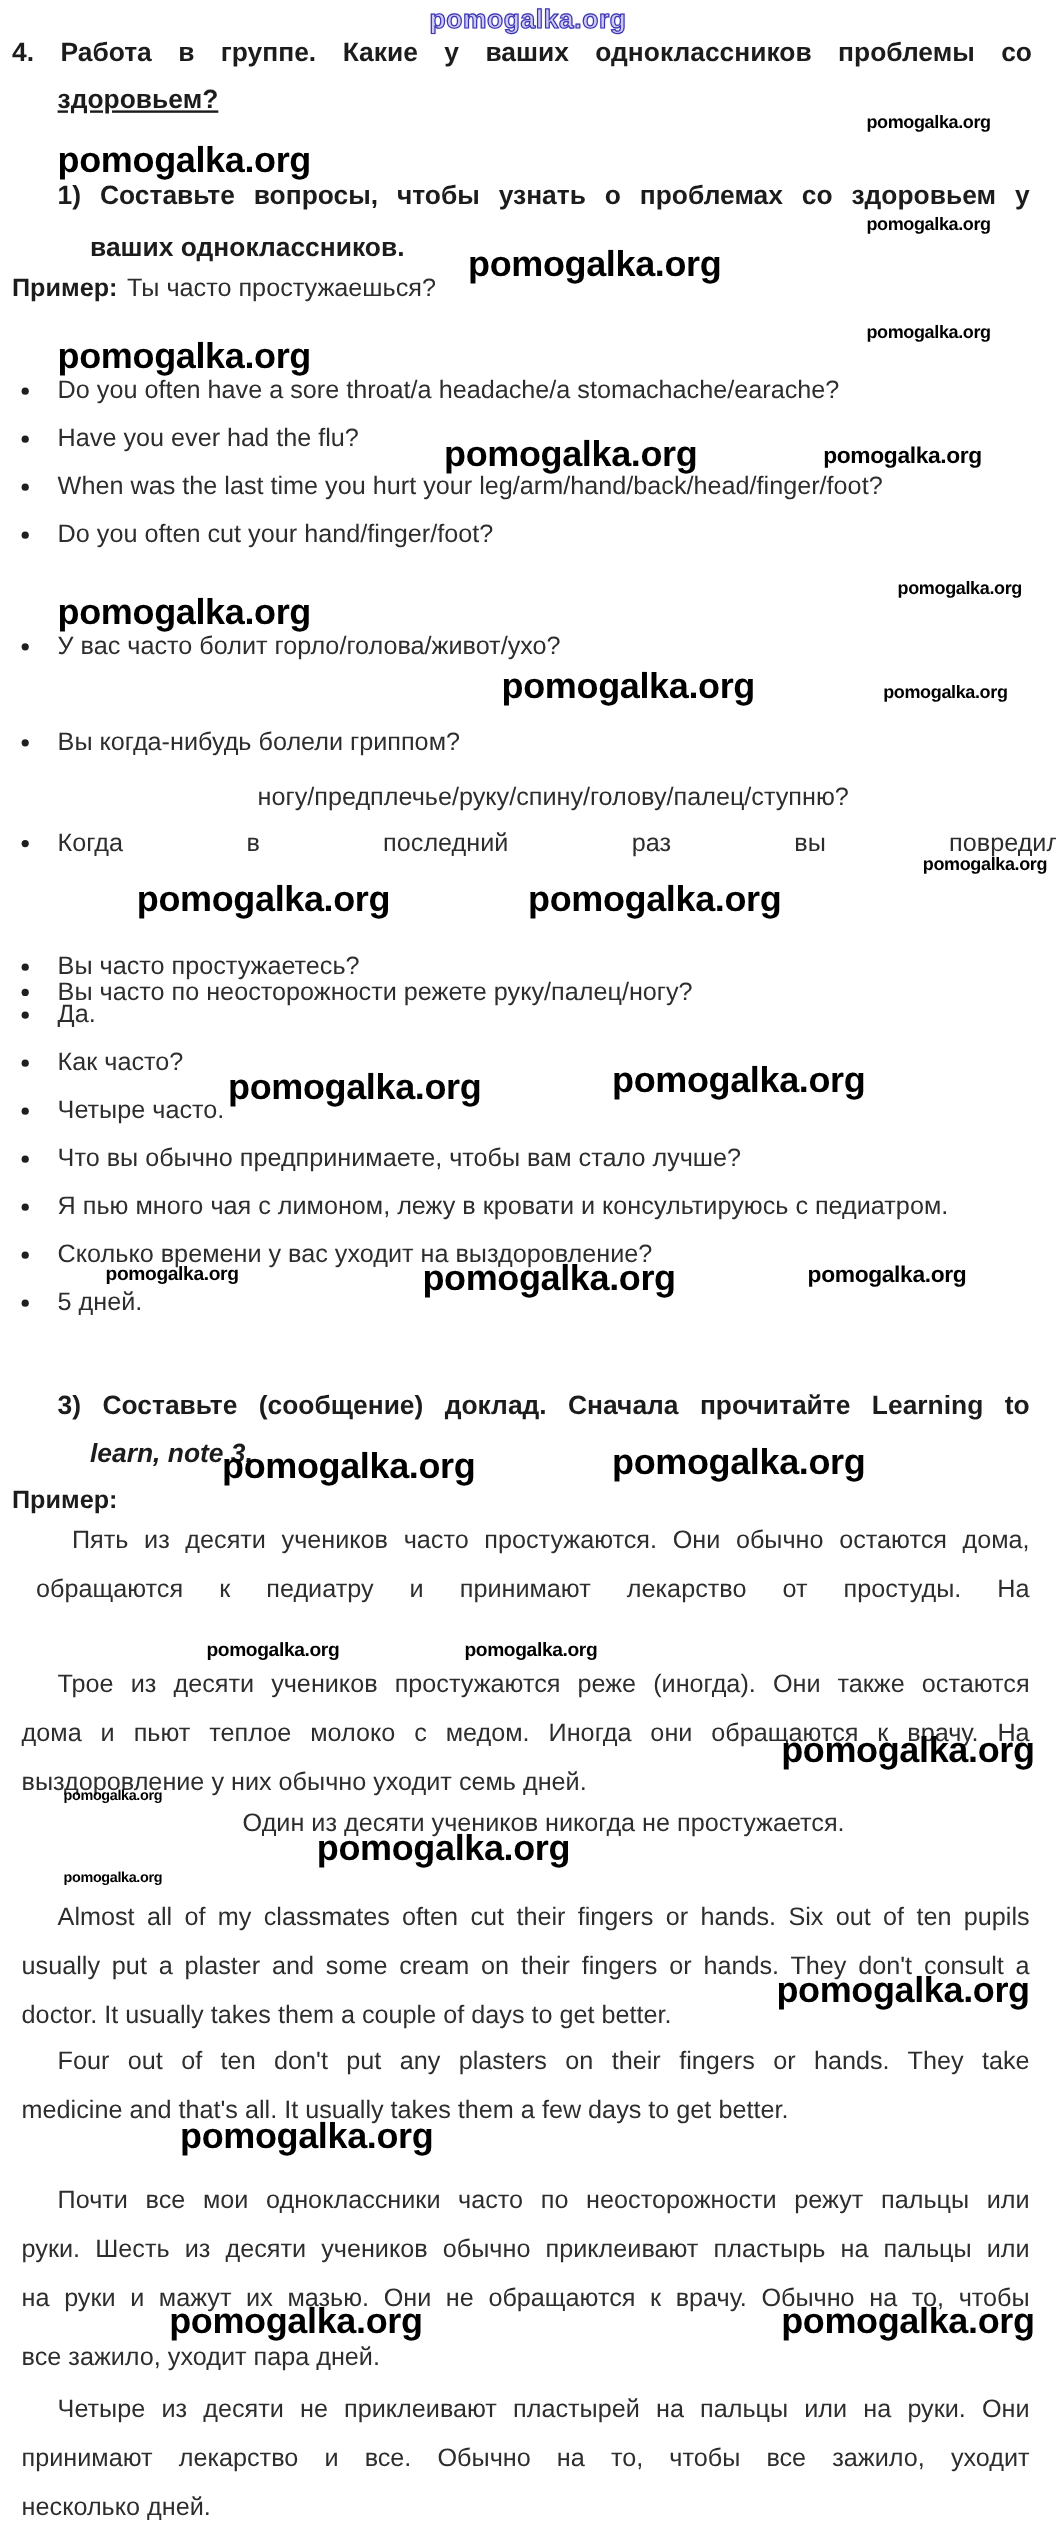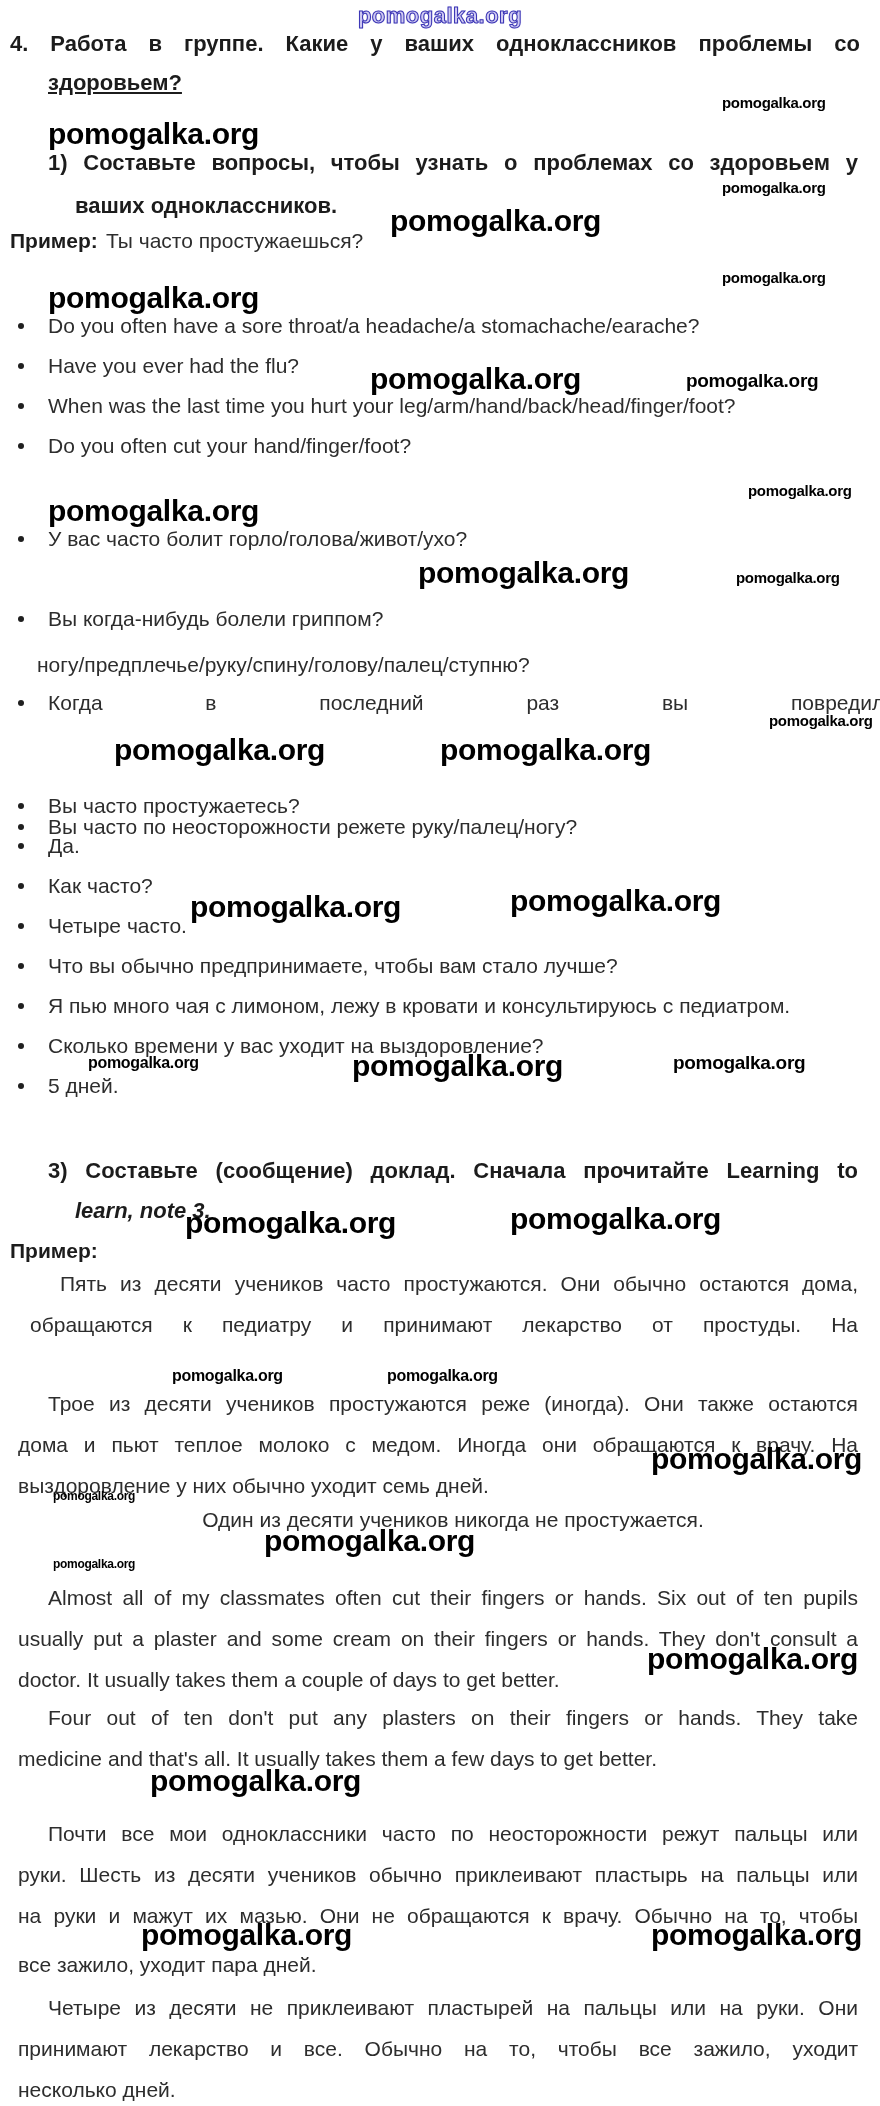--- a/index.html
+++ b/index.html
@@ -84,21 +84,21 @@
   <div class="abs wm wm-m" style="top:371px;left:686px;">pomogalka.org</div>
 
   <div class="abs wm wm-s" style="top:483px;left:748px;">pomogalka.org</div>
   <div class="abs wm wm-b" style="top:496px;left:48px;">pomogalka.org</div>
 
   <div class="abs li" style="top:519px;left:16px;right:22px;">У вас часто болит горло/голова/живот/ухо?</div>
   <div class="abs li" style="top:559px;left:16px;right:22px;">Вы когда-нибудь болели гриппом?</div>
   <div class="abs wm wm-b" style="top:558px;left:418px;">pomogalka.org</div>
   <div class="abs wm wm-s" style="top:570px;left:736px;">pomogalka.org</div>
   <div class="abs li li-just" style="top:603px;left:16px;right:22px;">Когда в последний раз вы повредили</div>
-  <div class="abs li-cont" style="top:645px;left:5px;right:22px;">ногу/предплечье/руку/спину/голову/палец/ступню?</div>
+  <div class="abs li-cont" style="top:645px;left:32px;right:22px;text-align:center;">ногу/предплечье/руку/спину/голову/палец/ступню?</div>
   <div class="abs li" style="top:687px;left:16px;right:22px;">Вы часто по неосторожности режете руку/палец/ногу?</div>
 
   <div class="abs wm wm-s" style="top:713px;left:769px;">pomogalka.org</div>
   <div class="abs wm wm-b" style="top:735px;left:114px;">pomogalka.org</div>
   <div class="abs wm wm-b" style="top:735px;left:440px;">pomogalka.org</div>
 
 
   <div class="abs" style="top:786px;left:16px;right:22px;">
     <div class="li">Вы часто простужаетесь?</div>
     <div class="li">Да.</div>

